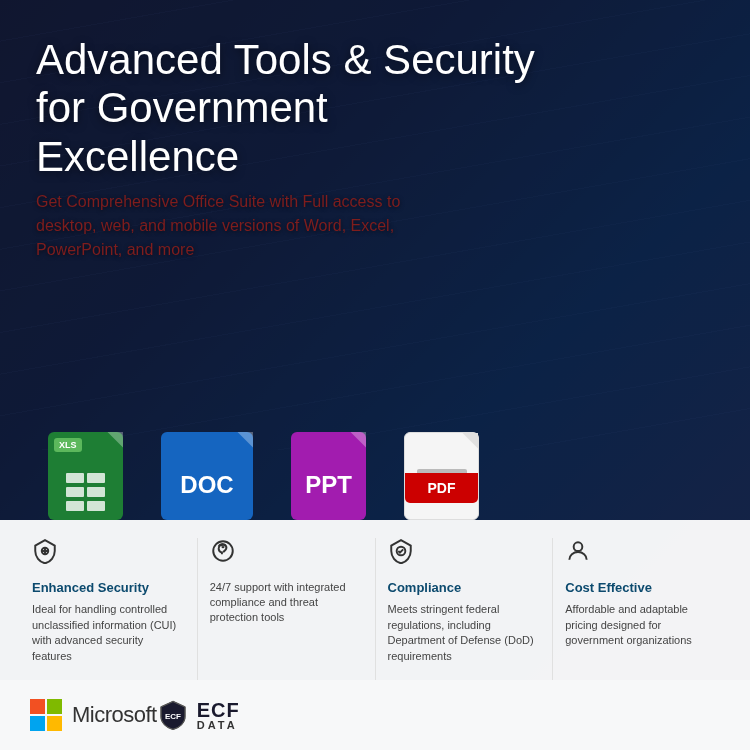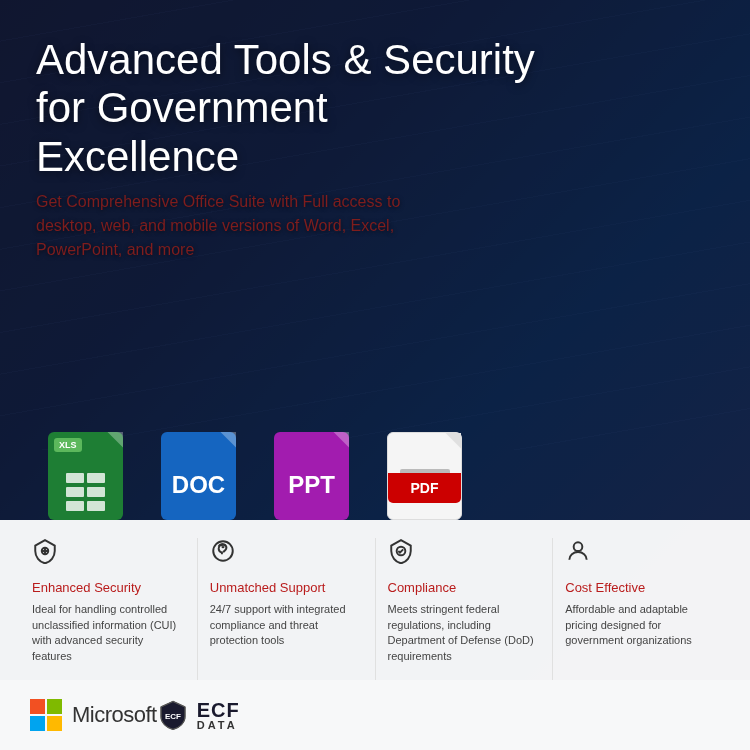--- a/index.html
+++ b/index.html
@@ -144,22 +144,22 @@
     }
 
     .feature-icon {
       font-size: 22px;
       color: #333;
       margin-bottom: 4px;
     }
 
     .feature-title {
       font-size: 13px;
-      font-weight: 400;
-      color: #b91c1c;
+      font-weight: 700;
+      color: #0c4a6e;
       line-height: 1.3;
     }
 
     .feature-desc {
       font-size: 11px;
       color: #444;
       line-height: 1.4;
     }
 
     
@@ -285,21 +285,21 @@
             </div>
             <div style="display:flex;gap:3px;">
               <div style="width:18px;height:10px;background:rgba(255,255,255,0.8);border-radius:1px;"></div>
               <div style="width:18px;height:10px;background:rgba(255,255,255,0.8);border-radius:1px;"></div>
             </div>
           </div>
         </div>
       </div>
 
       <div class="doc-icon">
-        <div class="file-icon file-icon-doc" style="width:75px;height:88px;border-radius:6px;position:relative;">
+        <div class="file-icon file-icon-doc" style="width:92px;height:88px;border-radius:6px;position:relative;">
           <div class="file-fold"></div>
           <span style="font-size:24px;font-weight:800;color:white;margin-top:18px;">DOC</span>
         </div>
       </div>
 
       <div class="doc-icon">
         <div class="file-icon file-icon-ppt" style="width:75px;height:88px;border-radius:6px;position:relative;">
           <div class="file-fold"></div>
           <span style="font-size:24px;font-weight:800;color:white;margin-top:18px;">PPT</span>
         </div>
@@ -339,21 +339,20 @@
     <div class="feature-item">
       <div class="feature-icon">
         <svg width="26" height="26" viewBox="0 0 24 24" fill="none" stroke="#333" stroke-width="1.8">
           <circle cx="12" cy="12" r="9"></circle>
           <path d="M12 6c-2 0-4 1.5-4 4 0 2 1.5 3 3 3.5V15"></path>
           <circle cx="12" cy="8" r="0.5" fill="#333"></circle>
           <path d="M8 8c1-3 6-3 7 0 1 3-2 4-3 5"></path>
           <path d="M10 7c.5-1.5 3.5-1.5 4 0"></path>
         </svg>
       </div>
-      <div class="feature-title">Unmatched Support</div>
       <div class="feature-desc">24/7 support with integrated compliance and threat protection tools</div>
     </div>
 
     <div class="feature-item">
       <div class="feature-icon">
         <svg width="26" height="26" viewBox="0 0 24 24" fill="none" stroke="#333" stroke-width="1.8">
           <path d="M12 2L3 7v5c0 5.25 3.75 10.15 9 11.35C17.25 22.15 21 17.25 21 12V7L12 2z"></path>
           <circle cx="12" cy="12" r="4"></circle>
           <path d="M9.5 12l1.5 1.5 3-3"></path>
         </svg>

